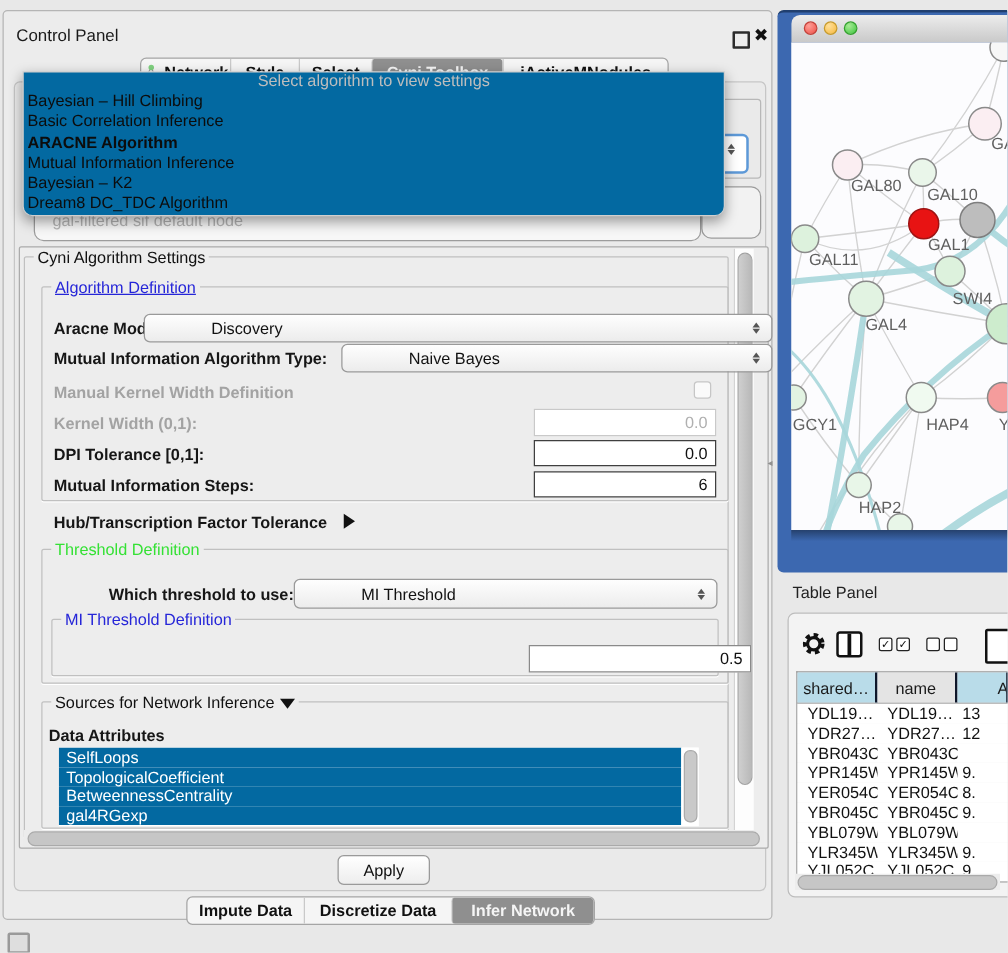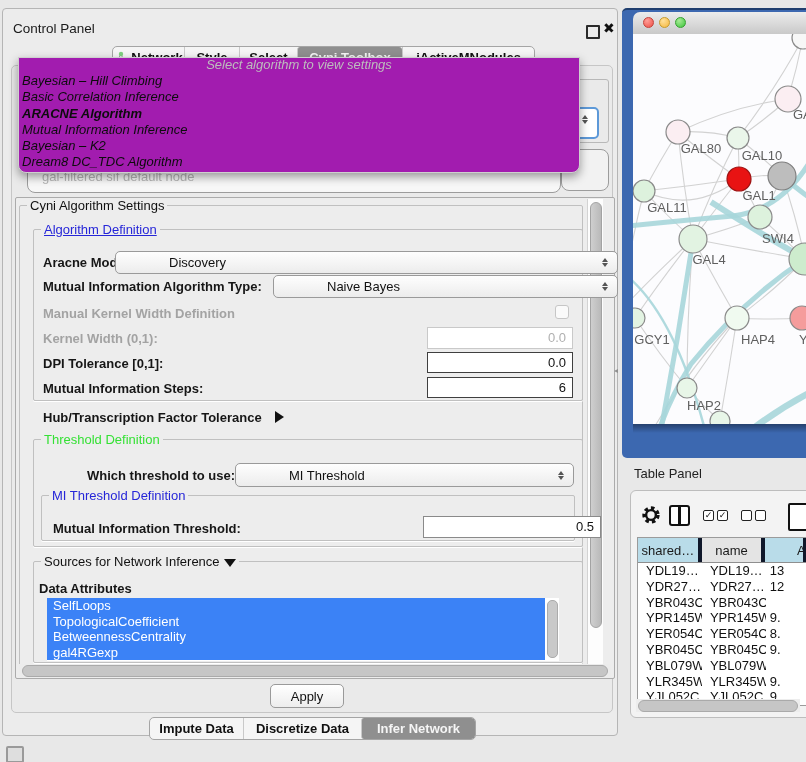--- a/index.html
+++ b/index.html
@@ -17,21 +17,21 @@
   .tab{font-size:13px;font-weight:bold;color:#111;display:flex;align-items:center;justify-content:center;gap:4px;border-left:1px solid #c9c9c9;cursor:default;}
   .tab:first-child{border-left:none;}
   .tab.sel{background:#8f8f8f;color:#f5f5f5;border-radius:3px;}
   
   .hidden-combo{left:24px;top:146px;width:532px;height:36px;background:#f7f7f7;border:1px solid #9c9c9c;border-radius:8px;}
   .hidden-combo span{position:absolute;left:14px;top:13px;font-size:13px;color:#b5b5b5;}
   .frag-group{left:556px;top:70px;width:48px;height:62px;border:1px solid #b8b8b8;border-radius:3px;}
   .frag-spinner{left:572px;top:98px;width:20px;height:28px;background:#fff;border:2px solid #5d99d8;border-radius:5px;}
   .frag-lower{left:558px;top:140px;width:46px;height:40px;background:#f2f2f2;border:1px solid #9c9c9c;border-radius:8px;}
   
-  .dropdown{left:18px;top:57px;width:560px;height:114px;background:#a21caf;border:1px solid #cfcfcf;border-radius:0 0 8px 8px;box-shadow:0 4px 10px rgba(0,0,0,.38);z-index:40;font-style:italic;}
+  .dropdown{left:18px;top:57px;width:560px;height:114px;background:#0369a1;border:1px solid #cfcfcf;border-radius:0 0 8px 8px;box-shadow:0 4px 10px rgba(0,0,0,.38);z-index:40;}
   .dd-head{height:15px;text-align:center;font-size:13px;color:#bdbdbd;line-height:14px;}
   .dd-item{height:16.3px;line-height:16.3px;font-size:13px;color:#0c0c0c;padding-left:3px;white-space:nowrap;}
   .dd-item.bold{font-weight:bold;}
   
   .scrollpane{left:12px;top:188px;width:598px;height:480px;background:#ededed;border:1px solid #ababab;border-radius:2px;}
   .vscroll{left:584px;top:190px;width:15px;height:476px;background:#fdfdfd;border-left:1px solid #d3d3d3;}
   .vscroll .thumb{position:absolute;left:2px;top:3px;width:10px;height:424px;background:linear-gradient(90deg,#cfcfcf,#b9b9b9);border:1px solid #a3a3a3;border-radius:6px;}
   .groupbox{border:1px solid #c0c0c0;border-radius:2px;box-shadow:0 1px 0 #fff, inset 0 1px 0 #fff0;}
   .grouplabel{position:absolute;background:#ededed;padding:0 3px;font-size:13px;line-height:13px;}
   .lbl{font-size:13px;font-weight:bold;color:#161616;white-space:nowrap;}
@@ -43,21 +43,21 @@
   .arrows .up{border-bottom:4px solid #555;}
   .arrows .dn{border-top:4px solid #555;}
   .numfield{background:#fff;font-size:13px;text-align:right;padding-right:6px;line-height:20px;}
   .nf-dis{border:1px solid #c9c9c9;color:#b0b0b0;}
   .nf-en{border:1.5px solid #3f3f3f;color:#111;}
   .nf-mid{border:1px solid #8a8a8a;color:#111;}
   .checkbox-dis{width:12px;height:12px;border:1px solid #c6c6c6;border-radius:3px;background:#fafafa;}
   .tri-right{width:0;height:0;border-top:6px solid transparent;border-bottom:6px solid transparent;border-left:9px solid #111;}
   .tri-down{display:inline-block;width:0;height:0;border-left:6px solid transparent;border-right:6px solid transparent;border-top:8px solid #111;vertical-align:-1px;margin-left:4px;}
   .attr-list{left:44px;top:589px;width:512px;height:63px;background:#fff;overflow:hidden;}
-  .attr-item{height:15.6px;line-height:15.6px;font-size:13px;color:#fff;background:#3b82f6;width:498px;padding-left:6px;box-sizing:border-box;}
+  .attr-item{height:15.6px;line-height:15.6px;font-size:13px;color:#fff;background:#0369a1;width:498px;padding-left:6px;box-sizing:border-box;}
   .list-scroll{position:absolute;right:0;top:0;width:14px;height:63px;background:#fff;}
   .list-scroll .thumb{position:absolute;left:2px;top:2px;width:9px;height:56px;background:#c9c9c9;border:1px solid #ababab;border-radius:5px;}
   .hscroll{left:16px;top:655px;width:592px;height:13px;background:#ececec;}
   .hscroll .thumb{position:absolute;left:3px;top:1px;width:584px;height:10px;background:#c6c6c6;border:1px solid #aaa;border-radius:6px;}
   .applybtn{left:267px;top:675px;width:72px;height:22px;background:linear-gradient(#ffffff,#ededed);border:1px solid #9a9a9a;border-radius:5px;font-size:13px;color:#111;display:flex;align-items:center;justify-content:center;}
   
   .netframe{left:622px;top:8px;width:184px;height:448px;background:#3c68b0;border-top:2px solid #203f6f;border-radius:5px 0 0 5px;}
   .nettitle{left:633px;top:12px;width:173px;height:22px;background:linear-gradient(#ececec,#c9c9c9);border-bottom:1px solid #9a9a9a;border-radius:7px 0 0 0;}
   .tl{width:11px;height:11px;border-radius:50%;top:16.5px;}
   .tl.red{left:643px;background:radial-gradient(circle at 35% 30%,#ff9f98,#ee4f46);border:1px solid #c4423a;box-sizing:border-box;}
@@ -67,21 +67,21 @@
   .netshadow{left:633px;top:424px;width:173px;height:9px;background:linear-gradient(rgba(0,0,0,.38),rgba(0,0,0,0));}
   .tp-title{left:634px;top:466px;font-size:13px;color:#222;}
   .tpanel{left:630px;top:490px;width:186px;height:226px;background:#f3f3f3;border:1px solid #bdbdbd;border-radius:6px;}
   .gear-wrap{left:641px;top:505px;width:20px;height:20px;}
   .colicon{left:669px;top:505px;width:17px;height:17px;border:2.5px solid #111;border-radius:3px;background:#fff;}
   .colicon::after{content:"";position:absolute;left:7px;top:0;width:2.5px;height:17px;background:#111;}
   .cb{width:9px;height:9px;border:1.8px solid #222;border-radius:2px;background:#fff;position:absolute;font-size:9px;font-weight:bold;color:#111;line-height:8px;text-align:center;}
   .tblicon{left:788px;top:503px;width:20px;height:24px;border:2.5px solid #111;border-radius:2px;background:#fff;}
   .tbl{left:637px;top:537px;width:169px;border:1px solid #9b9b9b;border-right:none;}
   .tbl-head{display:flex;height:24px;border-bottom:1px solid #8f8f8f;}
-  .tbl-head .hc{font-size:13px;color:#1a1a1a;display:flex;align-items:center;justify-content:center;border-right:4px solid #0f172a;box-sizing:border-box;overflow:hidden;white-space:nowrap;}
+  .tbl-head .hc{font-size:13px;color:#1a1a1a;display:flex;align-items:center;justify-content:center;border-right:2px solid #0f172a;box-sizing:border-box;overflow:hidden;white-space:nowrap;}
   .tbl-row{display:flex;height:15.8px;background:#fff;}
   .tbl-row .c{font-size:13px;color:#111;line-height:15.8px;white-space:nowrap;overflow:hidden;box-sizing:border-box;}
   .tbl-hscroll{left:636px;top:699px;width:164px;height:13px;background:#ededed;z-index:5;}
   .tbl-hscroll .thumb{position:absolute;left:2px;top:1px;width:158px;height:10px;background:#c6c6c6;border:1px solid #aaa;border-radius:6px;}
   .splitter-grip{left:614px;top:368px;width:5px;height:6px;color:#909090;font-size:8px;line-height:6px;}
   .float-icon{left:6px;top:746px;width:14px;height:13px;border:2px solid #9a9a9a;background:#dedede;border-radius:2px;}
   .bottom-strip{top:708px;height:21px;}
 </style>
 </head>
 <body>
@@ -181,21 +181,20 @@
   <div class="abs combo" style="left:232px;top:454px;width:300px;height:22px;">
     <span class="ctext">MI Threshold</span>
     <span class="arrows">
         <i class="up"></i>
         <i class="dn"></i>
       </span>
   </div>
 
   <div class="abs groupbox" style="left:38px;top:486px;width:532px;height:44px;"></div>
   <span class="grouplabel" style="left:46px;top:480px;color:#2626d8;">MI Threshold Definition</span>
-  <span class="abs lbl" style="left:50px;top:512px;">Mutual Information Threshold:</span>
   <div class="abs numfield nf-mid" style="left:420px;top:507px;width:142px;height:20px;padding-left:28px;">0.5</div>
 
   <div class="abs groupbox" style="left:30px;top:552px;width:548px;height:100px;"></div>
   <span class="grouplabel" style="left:38px;top:546px;color:#111;"><span>Sources for Network Inference</span><span class="tri-down"></span></span>
   <span class="abs lbl" style="left:36px;top:572px;">Data Attributes</span>
   <div class="abs attr-list" id="attr-list">
       <div class="attr-item">SelfLoops</div>
       <div class="attr-item">TopologicalCoefficient</div>
       <div class="attr-item">BetweennessCentrality</div>
       <div class="attr-item">gal4RGexp</div>

